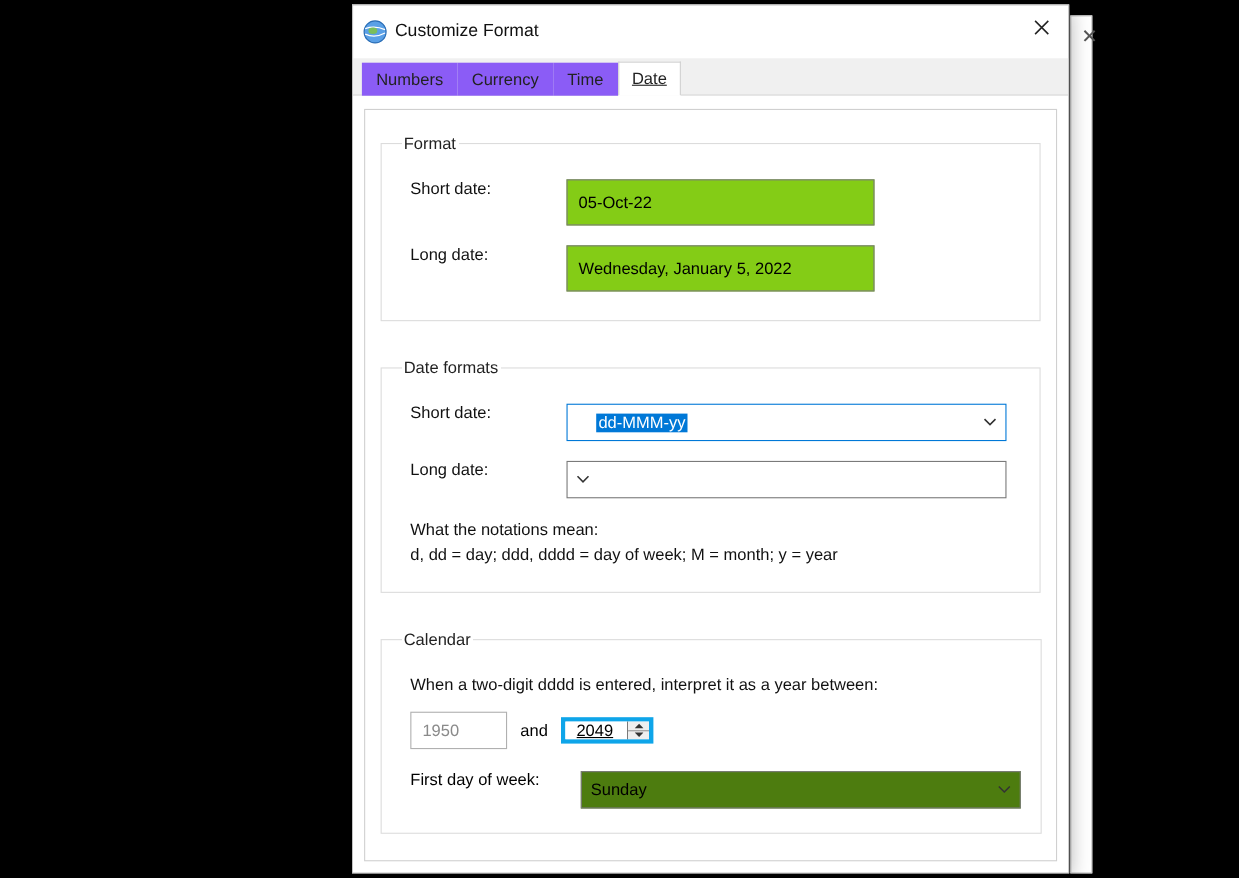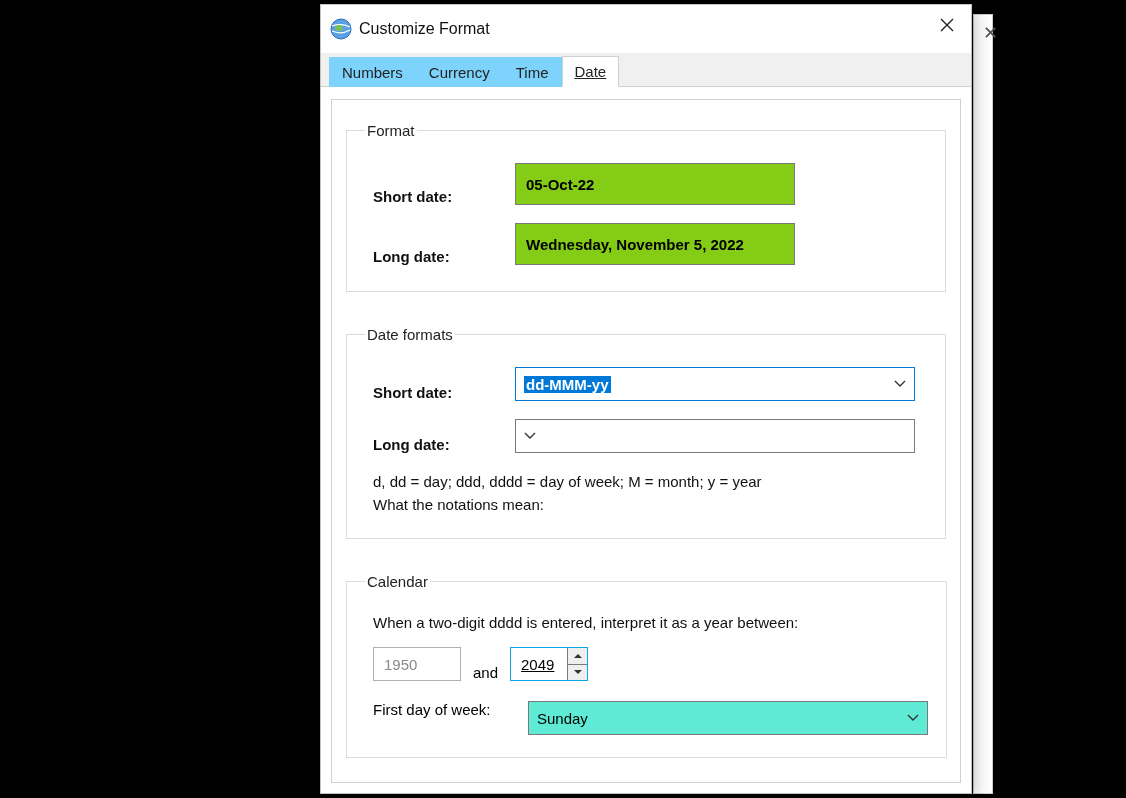--- a/index.html
+++ b/index.html
@@ -77,21 +77,21 @@
   }
   .tab {
     padding: 6px 12px 6px 12px;
     font-size: 15px;
     color: #222;
     border: 1px solid transparent;
     border-bottom: none;
     position: relative;
     top: 1px;
     cursor: default;
-    background: #7dd3fc;
+    background: #8b5cf6;
   }
   .tab.active {
     background: #fff;
     border-color: #d0d0d0;
     border-bottom: 1px solid #fff;
     text-decoration: underline;
   }
   .content {
     flex: 1;
     background: #fff;
@@ -109,23 +109,22 @@
     margin: 0 0 34px 0;
     position: relative;
   }
   fieldset.group legend {
     padding: 0 2px;
     font-size: 15px;
     color: #222;
   }
   .row {
     display: flex;
-    align-items: flex-end;
+    align-items: flex-start;
     margin: 6px 0 18px 0;
-    font-weight: bold;
   }
   .row-label {
     width: 150px;
     font-size: 15px;
     color: #111;
     padding-left: 8px;
   }
   .readonly-box {
     border: 1px solid #7a7a7a;
     padding: 6px 10px;
@@ -165,37 +164,37 @@
     margin: 10px 0 0 8px;
     line-height: 1.5;
   }
   .calendar-row1 {
     font-size: 15px;
     color: #111;
     margin: 6px 0 16px 8px;
   }
   .year-row {
     display: flex;
-    align-items: flex-end;
+    align-items: center;
     margin: 0 0 20px 8px;
     gap: 12px;
   }
   .disabled-box {
     border: 1px solid #b0b0b0;
     color: #8a8a8a;
     width: 88px; height: 34px;
     display: flex; align-items: center;
     padding: 0 10px;
     font-size: 15px;
   }
   .and-text { font-size: 15px; }
   .spinner {
     display: flex;
-    border: 1px solid #0ea5e9;
-    height: 34px;
+    border: 4px solid #0ea5e9;
+    height: 24px;
     text-decoration: underline;
   }
   .spinner-input {
     border: none;
     width: 56px;
     padding: 0 10px;
     font-size: 15px;
     outline: none;
     font-family: inherit;
   }
@@ -211,21 +210,21 @@
     border: none;
     background: #efefef;
   }
   .spinner-btn:first-child { border-bottom: 1px solid #7a7a7a; }
   .spinner-btn svg { width: 8px; height: 6px; }
   .fdow-row {
     display: flex; 
     margin: 0 0 0 8px;
   }
   .fdow-label { width: 155px; font-size: 15px; }
-  .combo.fdow { background: #5eead4; }
+  .combo.fdow { background: #4d7c0f; }
 </style>
 </head>
 <body>
 
 <div class="bg-window"></div>
 <div class="bg-close-x">✕</div>
 
 <div class="dialog">
 
   <div class="titlebar">
@@ -255,50 +254,50 @@
     <div class="pane">
 
       <fieldset class="group">
         <legend>Format</legend>
         <div class="row">
           <div class="row-label">Short date:</div>
           <div class="readonly-box">05-Oct-22</div>
         </div>
         <div class="row" style="margin-bottom:4px;">
           <div class="row-label">Long date:</div>
-          <div class="readonly-box">Wednesday, November 5, 2022</div>
+          <div class="readonly-box">Wednesday, January 5, 2022</div>
         </div>
       </fieldset>
 
       <fieldset class="group">
         <legend>Date formats</legend>
         <div class="row">
           <div class="row-label">Short date:</div>
-          <div class="combo selected" style="border-color:#0078d7;">
+          <div class="combo selected" style="border-color:#0078d7;padding-left:18px;">
             <div class="combo-text"><span class="combo-text-inner">dd-MMM-yy</span></div>
             <div class="chevron">
               <svg width="12" height="8" viewBox="0 0 12 8">
                   <path d="M1 1 L6 6 L11 1" stroke="#333" stroke-width="1.4" fill="none"></path>
                 </svg>
             </div>
           </div>
         </div>
         <div class="row">
           <div class="row-label">Long date:</div>
           <div class="combo">
             <div class="chevron">
               <svg width="12" height="8" viewBox="0 0 12 8">
                   <path d="M1 1 L6 6 L11 1" stroke="#333" stroke-width="1.4" fill="none"></path>
                 </svg>
             </div>
           </div>
         </div>
         <div class="notation-text">
+          <div>What the notations mean:</div>
           <div>d, dd = day;  ddd, dddd = day of week;  M = month;  y = year</div>
-          <div>What the notations mean:</div>
         </div>
       </fieldset>
 
       <fieldset class="group" style="margin-bottom:0;">
         <legend>Calendar</legend>
         <div class="calendar-row1">When a two-digit dddd is entered, interpret it as a year between:</div>
         <div class="year-row">
           <div class="disabled-box">1950</div>
           <span class="and-text">and</span>
           <div class="spinner">

